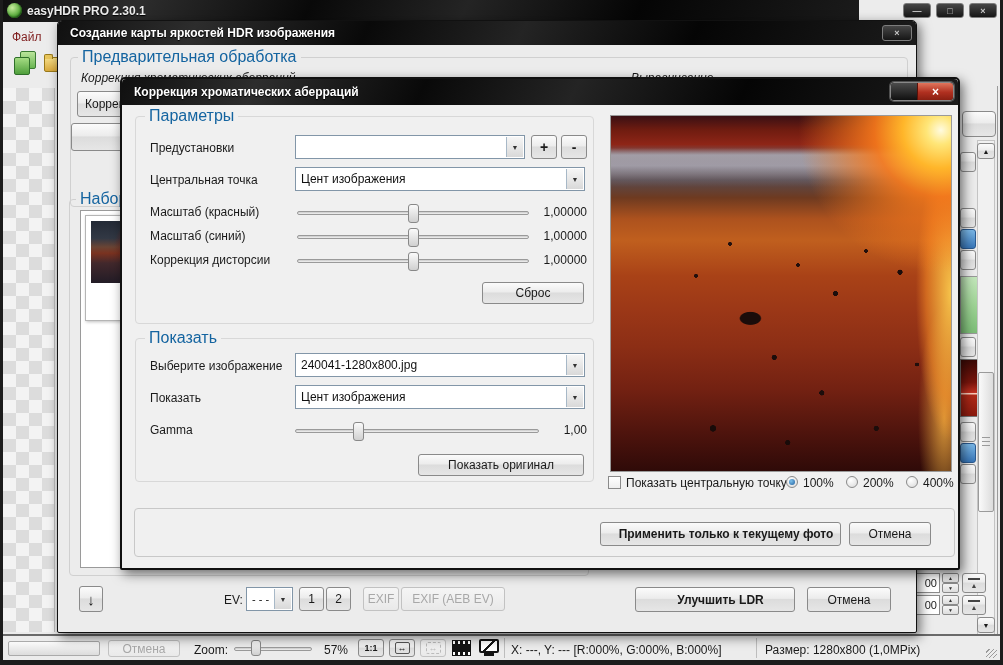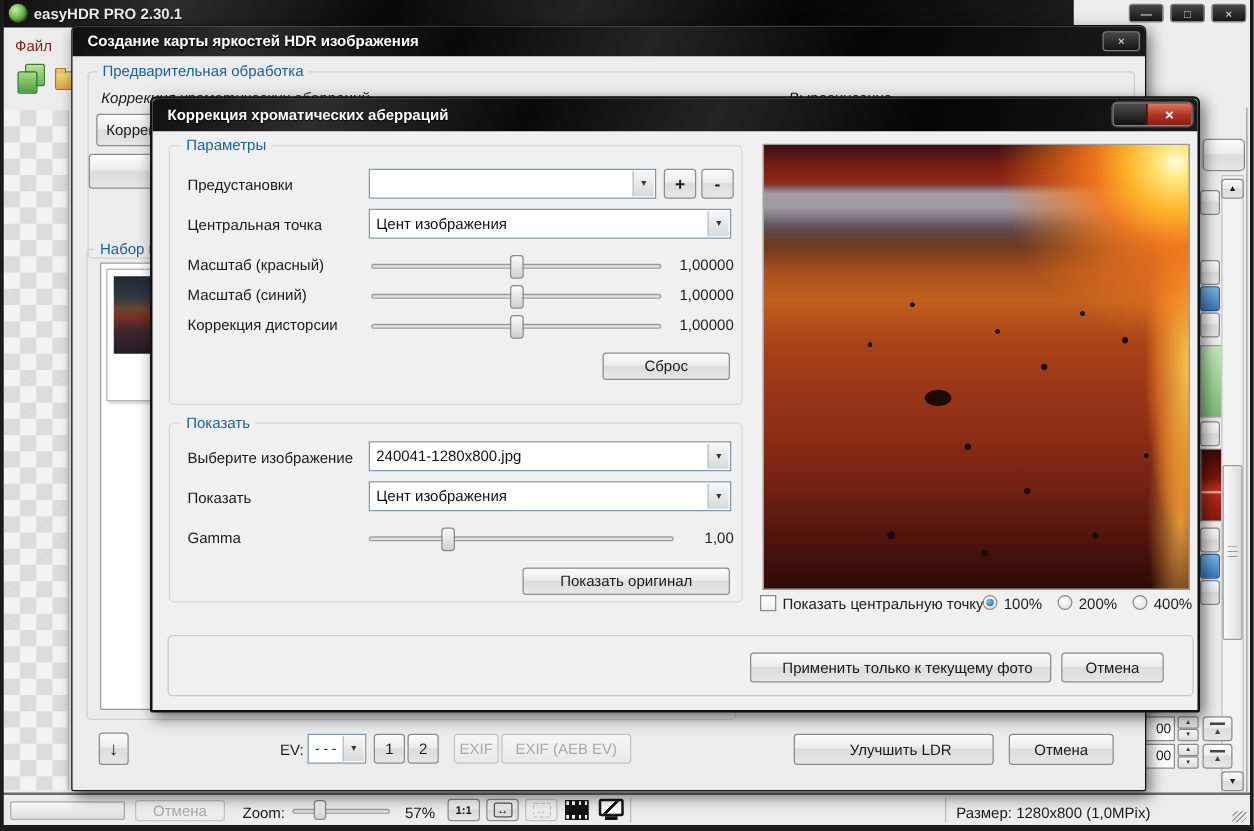--- a/index.html
+++ b/index.html
@@ -6,29 +6,29 @@
   #stage{position:relative;width:1003px;height:665px;overflow:hidden;background:#ececec;
          font-family:"Liberation Sans","DejaVu Sans",sans-serif;font-size:12px;color:#1a1a1a;}
   #stage *{box-sizing:border-box;}
   .abs{position:absolute;}
   .lbl{position:absolute;font-size:12px;color:#1a1a1a;white-space:nowrap;}
   .titledark{background:linear-gradient(115deg,#101010 0%,#2d2d2d 16%,#090909 36%,#242424 54%,#050505 74%,#1b1b1b 100%);}
   .btn{position:absolute;display:flex;align-items:center;justify-content:center;
        background:linear-gradient(180deg,#fbfbfb,#ececec 45%,#dcdcdc 50%,#e6e6e6);
        border:1px solid #8a8a8a;border-radius:3px;font-size:12px;color:#1a1a1a;cursor:default;}
   .btn.dis{color:#a8a8a8;border-color:#c2c2c2;background:linear-gradient(180deg,#f5f5f5,#e9e9e9);}
-  .btn.bold{font-weight:normal;padding-left:11px;}
+  .btn.bold{font-weight:bold;padding-left:11px;}
   .btn.def{border:1px solid #2b6f9e;box-shadow:inset 0 0 0 2px #7cc4e8;font-weight:bold;}
   .combo{position:absolute;background:#fff;border:1px solid #8296a8;display:flex;align-items:center;
          padding-left:5px;font-size:12px;color:#111;}
   .combo .ar{position:absolute;right:1px;top:1px;bottom:1px;width:17px;
          background:linear-gradient(180deg,#f6f6f6,#d9d9d9);border-left:1px solid #a7b8c7;
          display:flex;align-items:center;justify-content:center;font-size:7px;color:#333;}
   .grp{position:absolute;border:1px solid #d8d8d8;border-radius:4px;}
-  .glabel{position:absolute;color:#1464a0;font-size:12px;line-height:12px;padding:0 4px;background:#f0f0f0;text-align:center;}
+  .glabel{position:absolute;color:#1464a0;font-size:16px;line-height:12px;padding:0 4px;background:#f0f0f0;text-align:center;}
   .glabel.g1{background:#ececec;}
   .track{position:absolute;height:4px;background:linear-gradient(180deg,#c9c9c9,#f3f3f3);
          border:1px solid #9a9a9a;border-radius:2px;}
   .thumb{position:absolute;width:11px;height:19px;background:linear-gradient(180deg,#fafafa,#d0d0d0);
          border:1px solid #888;border-radius:3px;}
   .val{position:absolute;font-size:12px;color:#1a1a1a;text-align:right;}
   .cb{position:absolute;width:13px;height:13px;border:1px solid #8a8a8a;background:linear-gradient(180deg,#fff,#eee);}
   .radio{position:absolute;width:12px;height:12px;border-radius:50%;border:1px solid #8a8a8a;
          background:radial-gradient(circle at 38% 32%,#fff,#d9d9d9);}
   .radio.sel::after{content:"";position:absolute;left:2px;top:2px;width:6px;height:6px;border-radius:50%;
@@ -335,20 +335,21 @@
       </div>
     <div class="btn" style="left:386px;top:3px;width:26px;height:18px;">
       <span style="border:1px solid #555;border-radius:2px;padding:0 2px;font-size:9px;line-height:10px;">↔</span>
       </div>
     <div class="btn dis" style="left:417px;top:3px;width:26px;height:18px;">
       <span style="border:1px dashed #bbb;border-radius:2px;padding:0 2px;font-size:9px;line-height:10px;color:#bbb;">↔</span>
       </div>
     <div class="film" style="left:449px;top:4px;width:19px;height:16px;"></div>
     <div class="mon" style="left:476px;top:3px;width:20px;height:14px;"></div>
     <div class="sep" style="left:501px;top:2px;height:20px;"></div>
+    <div class="lbl" style="left:508px;top:7px;">X: ---, Y: --- [R:000%, G:000%, B:000%]</div>
     <div class="sep" style="left:753px;top:2px;height:20px;"></div>
     <div class="lbl" style="left:762px;top:7px;">Размер: 1280x800 (1,0MPix)</div>
     <div class="grip" style="left:983px;top:13px;width:11px;height:9px;"></div>
   </div>
 
   <div class="abs" style="left:0;top:0;width:3px;height:665px;background:#1c1c1c;z-index:6;"></div>
   <div class="abs" style="left:1000px;top:0;width:3px;height:665px;background:#1c1c1c;z-index:30;"></div>
   <div class="abs" style="left:0;top:660px;width:1003px;height:5px;background:#1c1c1c;z-index:30;"></div>
 </div>
 

